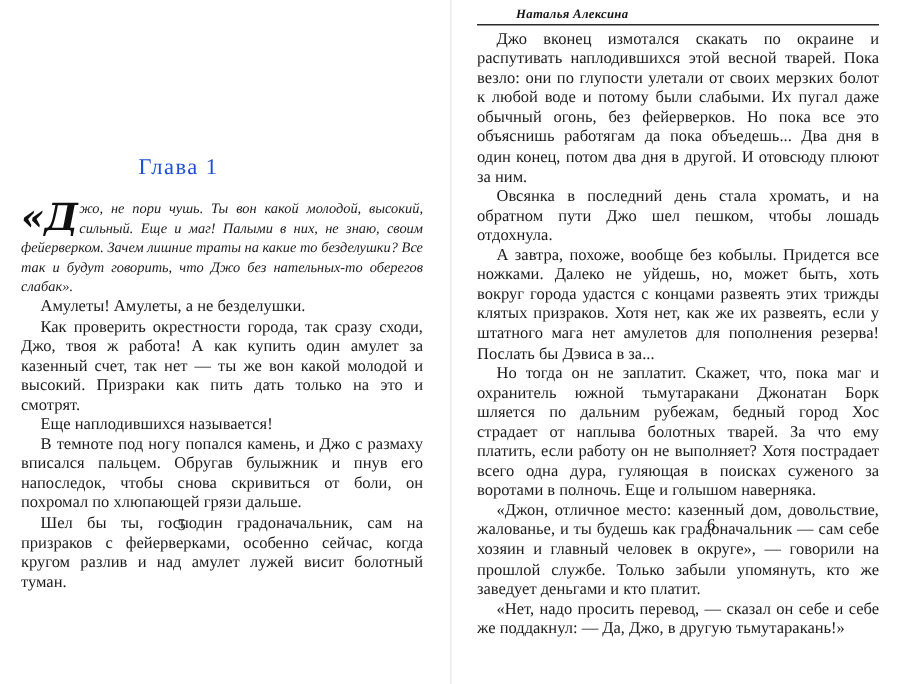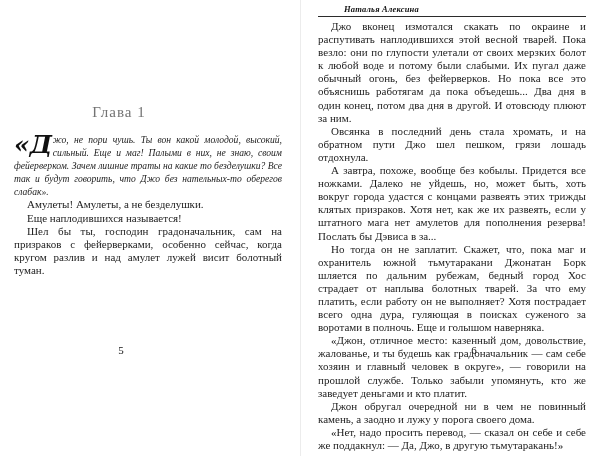--- a/index.html
+++ b/index.html
@@ -58,21 +58,21 @@
   }
   .chapter-spacer {
     height: 104px;
   }
   .chapter-title {
     text-align: center;
     font-size: 15px;
     letter-spacing: 1px;
     margin: 0 0 12px 0;
     padding-right: 58px;
-    color: #737373;
+    color: #1d4ed8;
     font-weight: normal;
   }
   .body-text {
     font-size: 11px;
     line-height: 13.1px;
     text-align: justify;
     text-justify: inter-word;
     margin: 0;
     hyphens: auto;
     color: #1c1c1c;
@@ -130,37 +130,38 @@
 
     <div class="chapter-spacer"></div>
 
     <h1 class="chapter-title">Глава 1</h1>
 
     <p class="epigraph">
       <span class="dropcap">«Д</span><span>жо, не пори чушь. Ты вон какой молодой, высокий, сильный. Еще и маг! Палыми в них, не знаю, своим фейерверком. Зачем лишние траты на какие то безделушки? Все так и будут говорить, что Джо без нательных-то оберегов слабак».</span>
     </p>
 
     <p class="body-text indent">Амулеты! Амулеты, а не безделушки.</p>
+    <p class="body-text indent">Как проверить окрестности города, так сразу сходи, Джо, твоя ж работа! А как купить один амулет за казенный счет, так нет — ты же вон какой молодой и высокий. Призраки как пить дать только на это и смотрят.</p>
     <p class="body-text indent">Еще наплодившихся называется!</p>
+    <p class="body-text indent">В темноте под ногу попался камень, и Джо с размаху вписался пальцем. Обругав булыжник и пнув его напоследок, чтобы снова скривиться от боли, он похромал по хлюпающей грязи дальше.</p>
     <p class="body-text indent">Шел бы ты, господин градоначальник, сам на призраков с фейерверками, особенно сейчас, когда кругом разлив и над амулет лужей висит болотный туман.</p>
 
     <div class="page-number">5</div>
   </div>
 
   <div class="page page-right">
 
     <div class="running-head">Наталья Алексина</div>
     <hr class="head-rule">
 
     <div class="gap"></div>
 
     <p class="body-text indent">Джо вконец измотался скакать по окраине и распутивать наплодившихся этой весной тварей. Пока везло: они по глупости улетали от своих мерзких болот к любой воде и потому были слабыми. Их пугал даже обычный огонь, без фейерверков. Но пока все это объяснишь работягам да пока объедешь... Два дня в один конец, потом два дня в другой. И отовсюду плюют за ним.</p>
-    <p class="body-text indent">Овсянка в последний день стала хромать, и на обратном пути Джо шел пешком, грязи лошадь отдохнула.</p>
+    <p class="body-text indent">Овсянка в последний день стала хромать, и на обратном пути Джо шел пешком, чтобы лошадь отдохнула.</p>
     <p class="body-text indent">А завтра, похоже, вообще без кобылы. Придется все ножками. Далеко не уйдешь, но, может быть, хоть вокруг города удастся с концами развеять этих трижды клятых призраков. Хотя нет, как же их развеять, если у штатного мага нет амулетов для пополнения резерва! Послать бы Дэвиса в за...</p>
     <p class="body-text indent">Но тогда он не заплатит. Скажет, что, пока маг и охранитель южной тьмутаракани Джонатан Борк шляется по дальним рубежам, бедный город Хос страдает от наплыва болотных тварей. За что ему платить, если работу он не выполняет? Хотя пострадает всего одна дура, гуляющая в поисках суженого за воротами в полночь. Еще и голышом наверняка.</p>
     <p class="body-text indent">«Джон, отличное место: казенный дом, довольствие, жалованье, и ты будешь как градоначальник — сам себе хозяин и главный человек в округе», — говорили на прошлой службе. Только забыли упомянуть, кто же заведует деньгами и кто платит.</p>
-    <p class="body-text indent">Джон обругал очередной ни в чем не повинный камень, а заодно и лужу у порога своего дома.</p>
     <p class="body-text indent">«Нет, надо просить перевод, — сказал он себе и себе же поддакнул: — Да, Джо, в другую тьмутаракань!»</p>
 
     <div class="page-number">6</div>
   </div>
 
 </div>
 
 </body></html>

